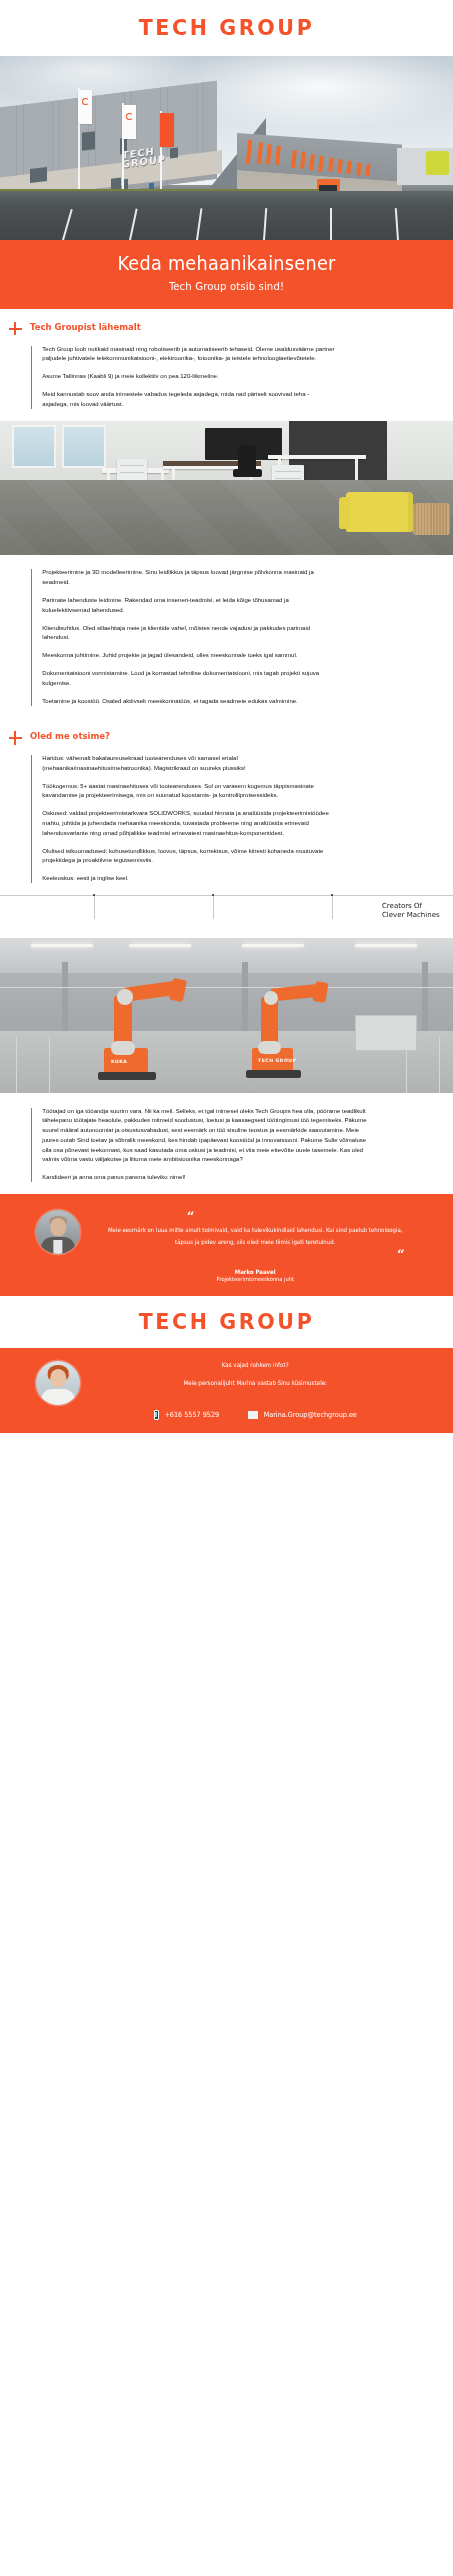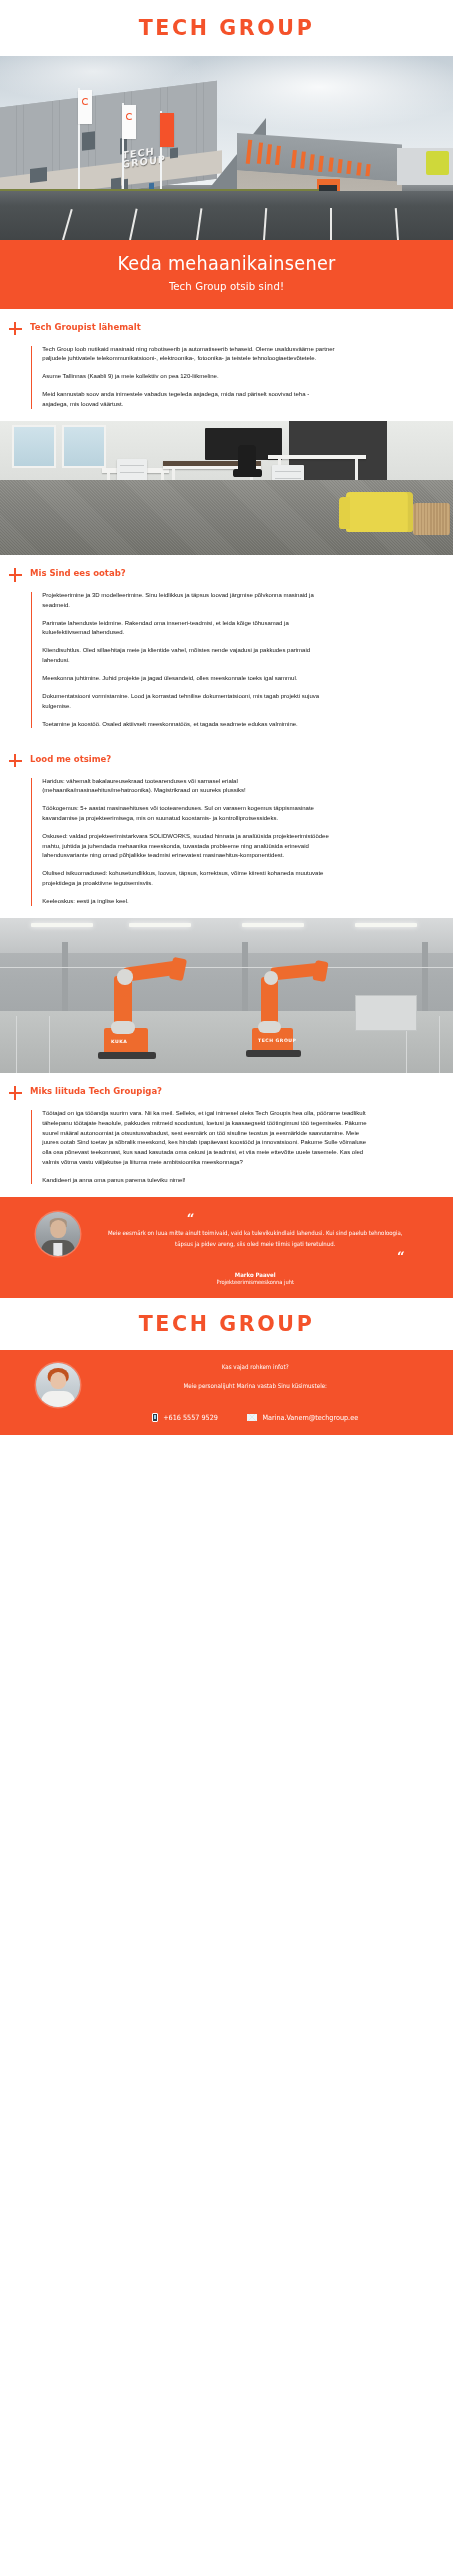--- a/index.html
+++ b/index.html
@@ -357,48 +357,59 @@
     <div class="op-chair-back" style="left:238px;top:24px;"></div>
     <div class="op-chair-seat" style="left:233px;top:48px;"></div>
     <div class="op-chair-base" style="left:234px;top:68px;"></div>
 
     <div class="op-carpet"></div>
     <div class="op-yellow"></div>
     <div class="op-round"></div>
   </div>
 
   <div class="section">
-    <div class="sec-head">
-      <span class="plus"></span>
-      <span class="sec-title">Mis Sind ees ootab?</span>
-    </div>
     <div class="sec-body">
       <p>Projekteerimine ja 3D modelleerimine. Sinu leidlikkus ja täpsus loovad järgmise põlvkonna masinaid ja seadmeid.</p>
       <p>Parimate lahenduste leidmine. Rakendad oma inseneri-teadmisi, et leida kõige tõhusamad ja kuluefektiivsemad lahendused.</p>
       <p>Kliendisuhtlus. Oled sillaehitaja meie ja klientide vahel, mõistes nende vajadusi ja pakkudes parimaid lahendusi.</p>
       <p>Meeskonna juhtimine. Juhid projekte ja jagad ülesandeid, olles meeskonnale toeks igal sammul.</p>
       <p>Dokumentatsiooni vormistamine. Lood ja korrastad tehnilise dokumentatsiooni, mis tagab projekti sujuva kulgemise.</p>
       <p>Toetamine ja koostöö. Osaled aktiivselt meeskonnatöös, et tagada seadmete edukas valmimine.</p>
     </div>
   </div>
 
   <div class="section">
     <div class="sec-head">
       <span class="plus"></span>
-      <span class="sec-title">Lood me otsime?</span>
+      <span class="sec-title">Oled me otsime?</span>
     </div>
     <div class="sec-body">
       <p>Haridus: vähemalt bakalaureusekraad tootearenduses või sarnasel erialal (mehaanika/masinaehitus/mehatroonika). Magistrikraad on suureks plussiks!</p>
       <p>Töökogemus: 5+ aastat masinaehituses või tootearenduses. Sul on varasem kogemus täppismasinate kavandamise ja projekteerimisega, mis on suunatud koostamis- ja kontrolliprotsessideks.</p>
       <p>Oskused: valdad projekteerimistarkvara SOLIDWORKS, suudad hinnata ja analüüsida projekteerimistöödee mahtu, juhtida ja juhendada mehaanika meeskonda, tuvastada probleeme ning analüüsida erinevaid lahendusvariante ning omad põhjalikke teadmisi erinevatest masinaehitus-komponentidest.</p>
       <p>Olulised isikuomadused: kohusetundlikkus, loovus, täpsus, korrektsus, võime kiiresti kohaneda muutuvate projektidega ja proaktiivne tegutsemisviis.</p>
       <p>Keeleoskus: eesti ja inglise keel.</p>
     </div>
   </div>
 
+  <div class="tagline-wrap">
+    <div class="tag-grid">
+      <span class="hline"></span>
+      <span class="vline" style="left:94px;"></span>
+        <span class="dot" style="left:93px;"></span>
+      <span class="vline" style="left:213px;"></span>
+        <span class="dot" style="left:212px;"></span>
+      <span class="vline" style="left:332px;"></span>
+        <span class="dot" style="left:331px;"></span>
+    </div>
+    <div class="tagline">
+      <div>Creators Of</div>
+      <div>Clever Machines</div>
+    </div>
+  </div>
 
   <div class="robot-photo">
     <div class="rp-ceiling"></div>
     <span class="rp-light" style="left:31px;"></span>
     <span class="rp-light" style="left:129px;"></span>
     <span class="rp-light" style="left:242px;"></span>
     <span class="rp-light" style="left:355px;"></span>
     <span class="rp-bg-col" style="left:62px;"></span>
     <span class="rp-bg-col" style="left:242px;"></span>
     <span class="rp-bg-col" style="left:422px;"></span>
@@ -428,24 +439,20 @@
       <span class="rb-arm" style="left:44px;top:14.4px;width:52px;height:13.4px;transform:rotate(-6deg);"></span>
       <span class="rb-joint" style="left:37px;top:19.6px;width:14.4px;height:14.4px;"></span>
       <span class="rb-arm" style="left:87px;top:10.3px;width:13.4px;height:19.6px;transform:rotate(10deg);"></span>
       <span class="rb-label" style="left:31px;top:87px;">TECH GROUP</span>
     </div>
 
     <div style="position:absolute;left:355px;top:77px;width:62px;height:36px;background:#d9dbdb;border:1px solid #c2c5c5;"></div>
   </div>
 
   <div class="section">
-    <div class="sec-head">
-      <span class="plus"></span>
-      <span class="sec-title">Miks liituda Tech Groupiga?</span>
-    </div>
     <div class="sec-body wide">
       <p>Töötajad on iga tööandja suurim vara. Nii ka meil. Selleks, et igal inimesel oleks Tech Groupis hea olla, pöörame teadlikult tähelepanu töötajate heaolule, pakkudes mitmeid soodustusi, loetusi ja kaasaegseid töötingimusi töö tegemiseks. Päkume suurel määral autonoomiat ja otsustusvabadust, sest eesmärk on töö sisuline teostus ja eesmärkide saavutamine. Meie juures ootab Sind toetav ja sõbralik meeskond, kes hindab ipapäevast koostööd ja innovatsiooni. Pakume Sulle võimaluse olla osa põnevast teekonnast, kus saad kasutada oma oskusi ja teadmisi, et viia meie ettevõtte uuele tasemele. Kas oled valmis võtma vastu väljakutse ja liituma meie ambitsioonika meeskonnaga?</p>
       <p>Kandideeri ja anna oma panus parema tuleviku nimel!</p>
     </div>
   </div>
 
   <div class="testimonial">
     <div class="test-inner">
       <div class="avatar">
         <span class="bg"></span>
@@ -479,21 +486,21 @@
       <div class="contact-col">
         <p class="contact-q">Kas vajad rohkem infot?</p>
         <p class="contact-line">Meie personalijuht Marina vastab Sinu küsimustele:</p>
         <div class="contact-details">
           <div class="cd-item">
             <span class="ic-phone"></span>
             <span>+616 5557 9529</span>
           </div>
           <div class="cd-item">
             <span class="ic-mail"></span>
-            <span>Marina.Vanem@techgroup.ee</span>
+            <span>Marina.Group@techgroup.ee</span>
           </div>
         </div>
       </div>
     </div>
   </div>
 
 </div>
 
 
 </body></html>

